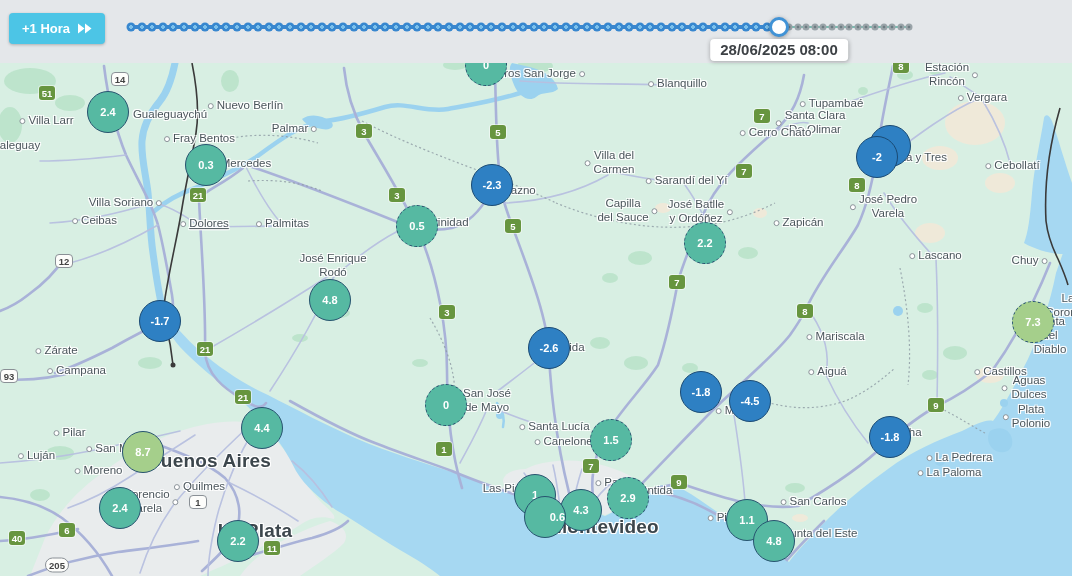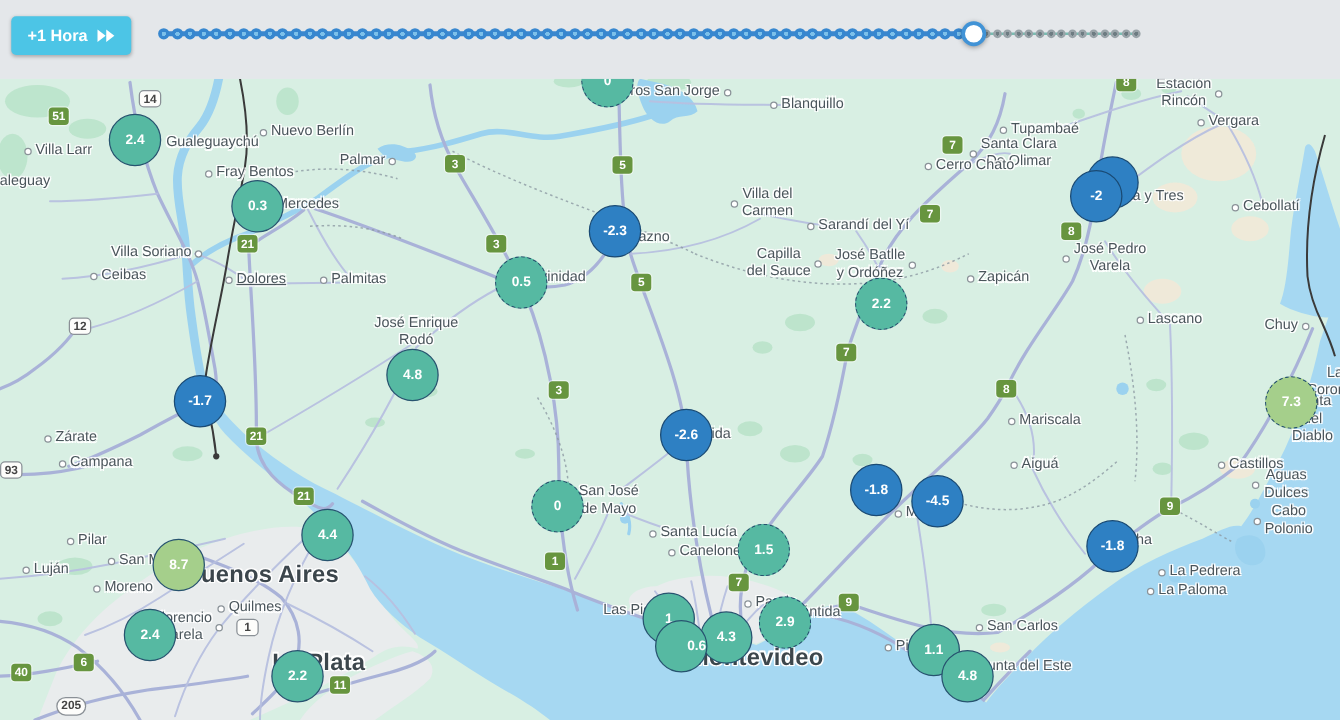--- a/index.html
+++ b/index.html
@@ -218,21 +218,21 @@
       <div class="maplabel" style="left: 20px; top: 83px;"><span>aleguay</span></div>
       <div class="maplabel" style="left: 198px; top: 76px;"><span class="cdot"></span><span>Fray Bentos</span></div>
       <div class="maplabel" style="left: 246px; top: 101px;"><span>Mercedes</span></div>
       <div class="maplabel" style="left: 127px; top: 140px; justify-content: space-between;"><span>Villa Soriano</span><span class="cdot"></span></div>
       <div class="maplabel" style="left: 93px; top: 158px;"><span class="cdot"></span><span>Ceibas</span></div>
       <div class="maplabel" style="left: 203px; top: 161px; text-decoration: underline;"><span class="cdot"></span><span>Dolores</span></div>
       <div class="maplabel" style="left: 281px; top: 161px;"><span class="cdot"></span><span>Palmitas</span></div>
       <div class="maplabel" style="left: 333px; top: 203px;"><span>José Enrique
 Rodó</span></div>
       <div class="maplabel" style="left: 540px; top: 11px;"><span>Toros San Jorge</span><span class="cdot"></span></div>
-      <div class="maplabel" style="left: 644px; top: 21px;"><span class="cdot"></span><span>Blanquillo</span></div>
+      <div class="maplabel" style="left: 676px; top: 21px;"><span class="cdot"></span><span>Blanquillo</span></div>
       <div class="maplabel" style="left: 608px; top: 100px;"><span class="cdot"></span><span>Villa del
 Carmen</span></div>
       <div class="maplabel" style="left: 685px; top: 118px;"><span class="cdot"></span><span>Sarandí del Yí</span></div>
       <div class="maplabel" style="left: 629px; top: 148px;"><span>Capilla
 del Sauce</span><span class="cdot"></span></div>
       <div class="maplabel" style="left: 702px; top: 149px;"><span>José Batlle
 y Ordóñez</span><span class="cdot"></span></div>
       <div class="maplabel" style="left: 797px; top: 160px;"><span class="cdot"></span><span>Zapicán</span></div>
       <div class="maplabel" style="left: 830px; top: 41px;"><span class="cdot"></span><span>Tupambaé</span></div>
       <div class="maplabel" style="left: 809px; top: 60px;"><span class="cdot"></span><span>Santa Clara
@@ -244,21 +244,21 @@
       <div class="maplabel" style="left: 882px; top: 144px;"><span class="cdot"></span><span>José Pedro
 Varela</span></div>
       <div class="maplabel" style="left: 1011px; top: 103px;"><span class="cdot"></span><span>Cebollatí</span></div>
       <div class="maplabel" style="left: 934px; top: 193px;"><span class="cdot"></span><span>Lascano</span></div>
       <div class="maplabel" style="left: 1031px; top: 198px;"><span>Chuy</span><span class="cdot"></span></div>
       <div class="maplabel" style="left: 912px; top: 95px;"><span>Treinta y Tres</span></div>
       <div class="maplabel" style="left: 834px; top: 274px;"><span class="cdot"></span><span>Mariscala</span></div>
       <div class="maplabel" style="left: 826px; top: 309px;"><span class="cdot"></span><span>Aiguá</span></div>
       <div class="maplabel" style="left: 999px; top: 309px;"><span class="cdot"></span><span>Castillos</span></div>
       <div class="maplabel" style="left: 1023px; top: 325px;"><span class="cdot"></span><span>Aguas Dulces</span></div>
-      <div class="maplabel" style="left: 1025px; top: 354px;"><span class="cdot"></span><span>Cabo Polonio</span></div>
+      <div class="maplabel" style="left: 1025px; top: 354px;"><span class="cdot"></span><span>Plata Polonio</span></div>
       <div class="maplabel" style="left: 1068px; top: 243px;"><span>La Coronilla</span></div>
       <div class="maplabel" style="left: 1050px; top: 273px;"><span>Punta del
 Diablo</span></div>
       <div class="maplabel" style="left: 958px; top: 395px;"><span class="cdot"></span><span>La Pedrera</span></div>
       <div class="maplabel" style="left: 948px; top: 410px;"><span class="cdot"></span><span>La Paloma</span></div>
       <div class="maplabel" style="left: 812px; top: 439px;"><span class="cdot"></span><span>San Carlos</span></div>
       <div class="maplabel" style="left: 905px; top: 370px;"><span>Rocha</span></div>
       <div class="maplabel" style="left: 734px; top: 348px;"><span class="cdot"></span><span>Minas</span></div>
       <div class="maplabel" style="left: 734px; top: 455px;"><span class="cdot"></span><span>Piriápolis</span></div>
       <div class="maplabel" style="left: 820px; top: 471px;"><span>Punta del Este</span></div>
@@ -475,20 +475,21 @@
         <div class="tl-dot off" style="left: 849.2px;"></div>
         <div class="tl-dot off" style="left: 857.8px;"></div>
         <div class="tl-dot off" style="left: 866.4px;"></div>
         <div class="tl-dot off" style="left: 875px;"></div>
         <div class="tl-dot off" style="left: 883.6px;"></div>
         <div class="tl-dot off" style="left: 892.2px;"></div>
         <div class="tl-dot off" style="left: 900.8px;"></div>
         <div class="tl-dot off" style="left: 909.4px;"></div>
       </div>
     <div class="tl-handle"></div>
+    <div class="tl-tooltip">28/06/2025 08:00</div>
   </div>
   <button class="advance-btn">
     <span>+1 Hora</span>
     <span style="display:flex;">
       <svg width="15" height="11" viewBox="0 0 15 11">
           <path d="M1 0.5 L7.5 5.5 L1 10.5 Z M8 0.5 L14.5 5.5 L8 10.5 Z" fill="#fff"></path>
         </svg>
     </span>
   </button>
 </div>

